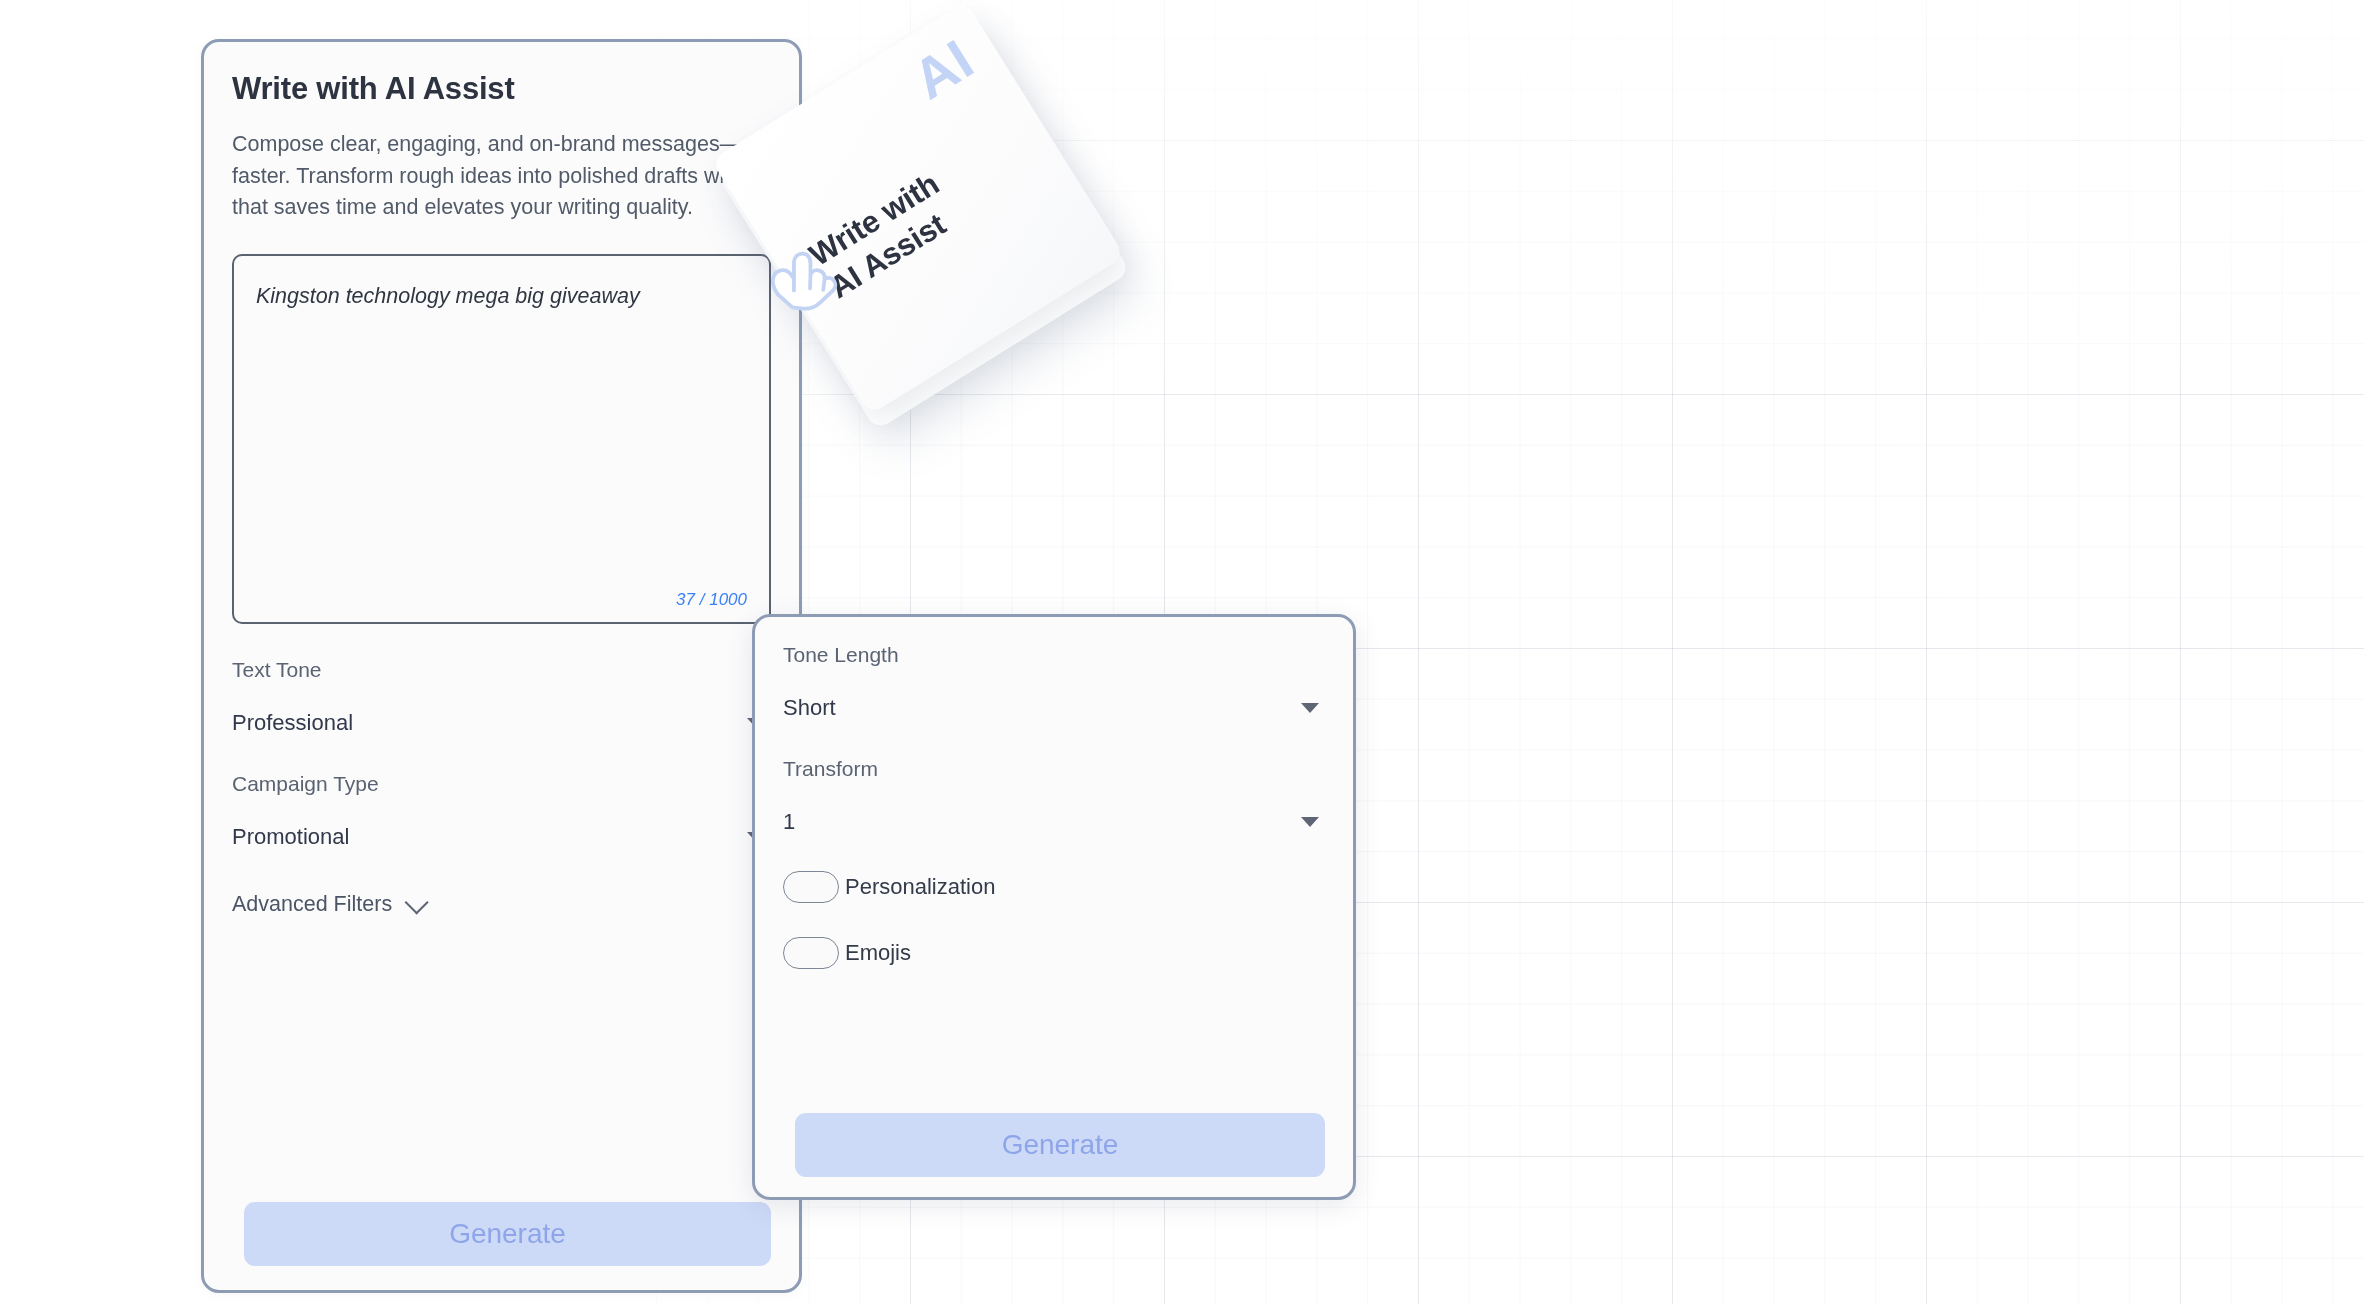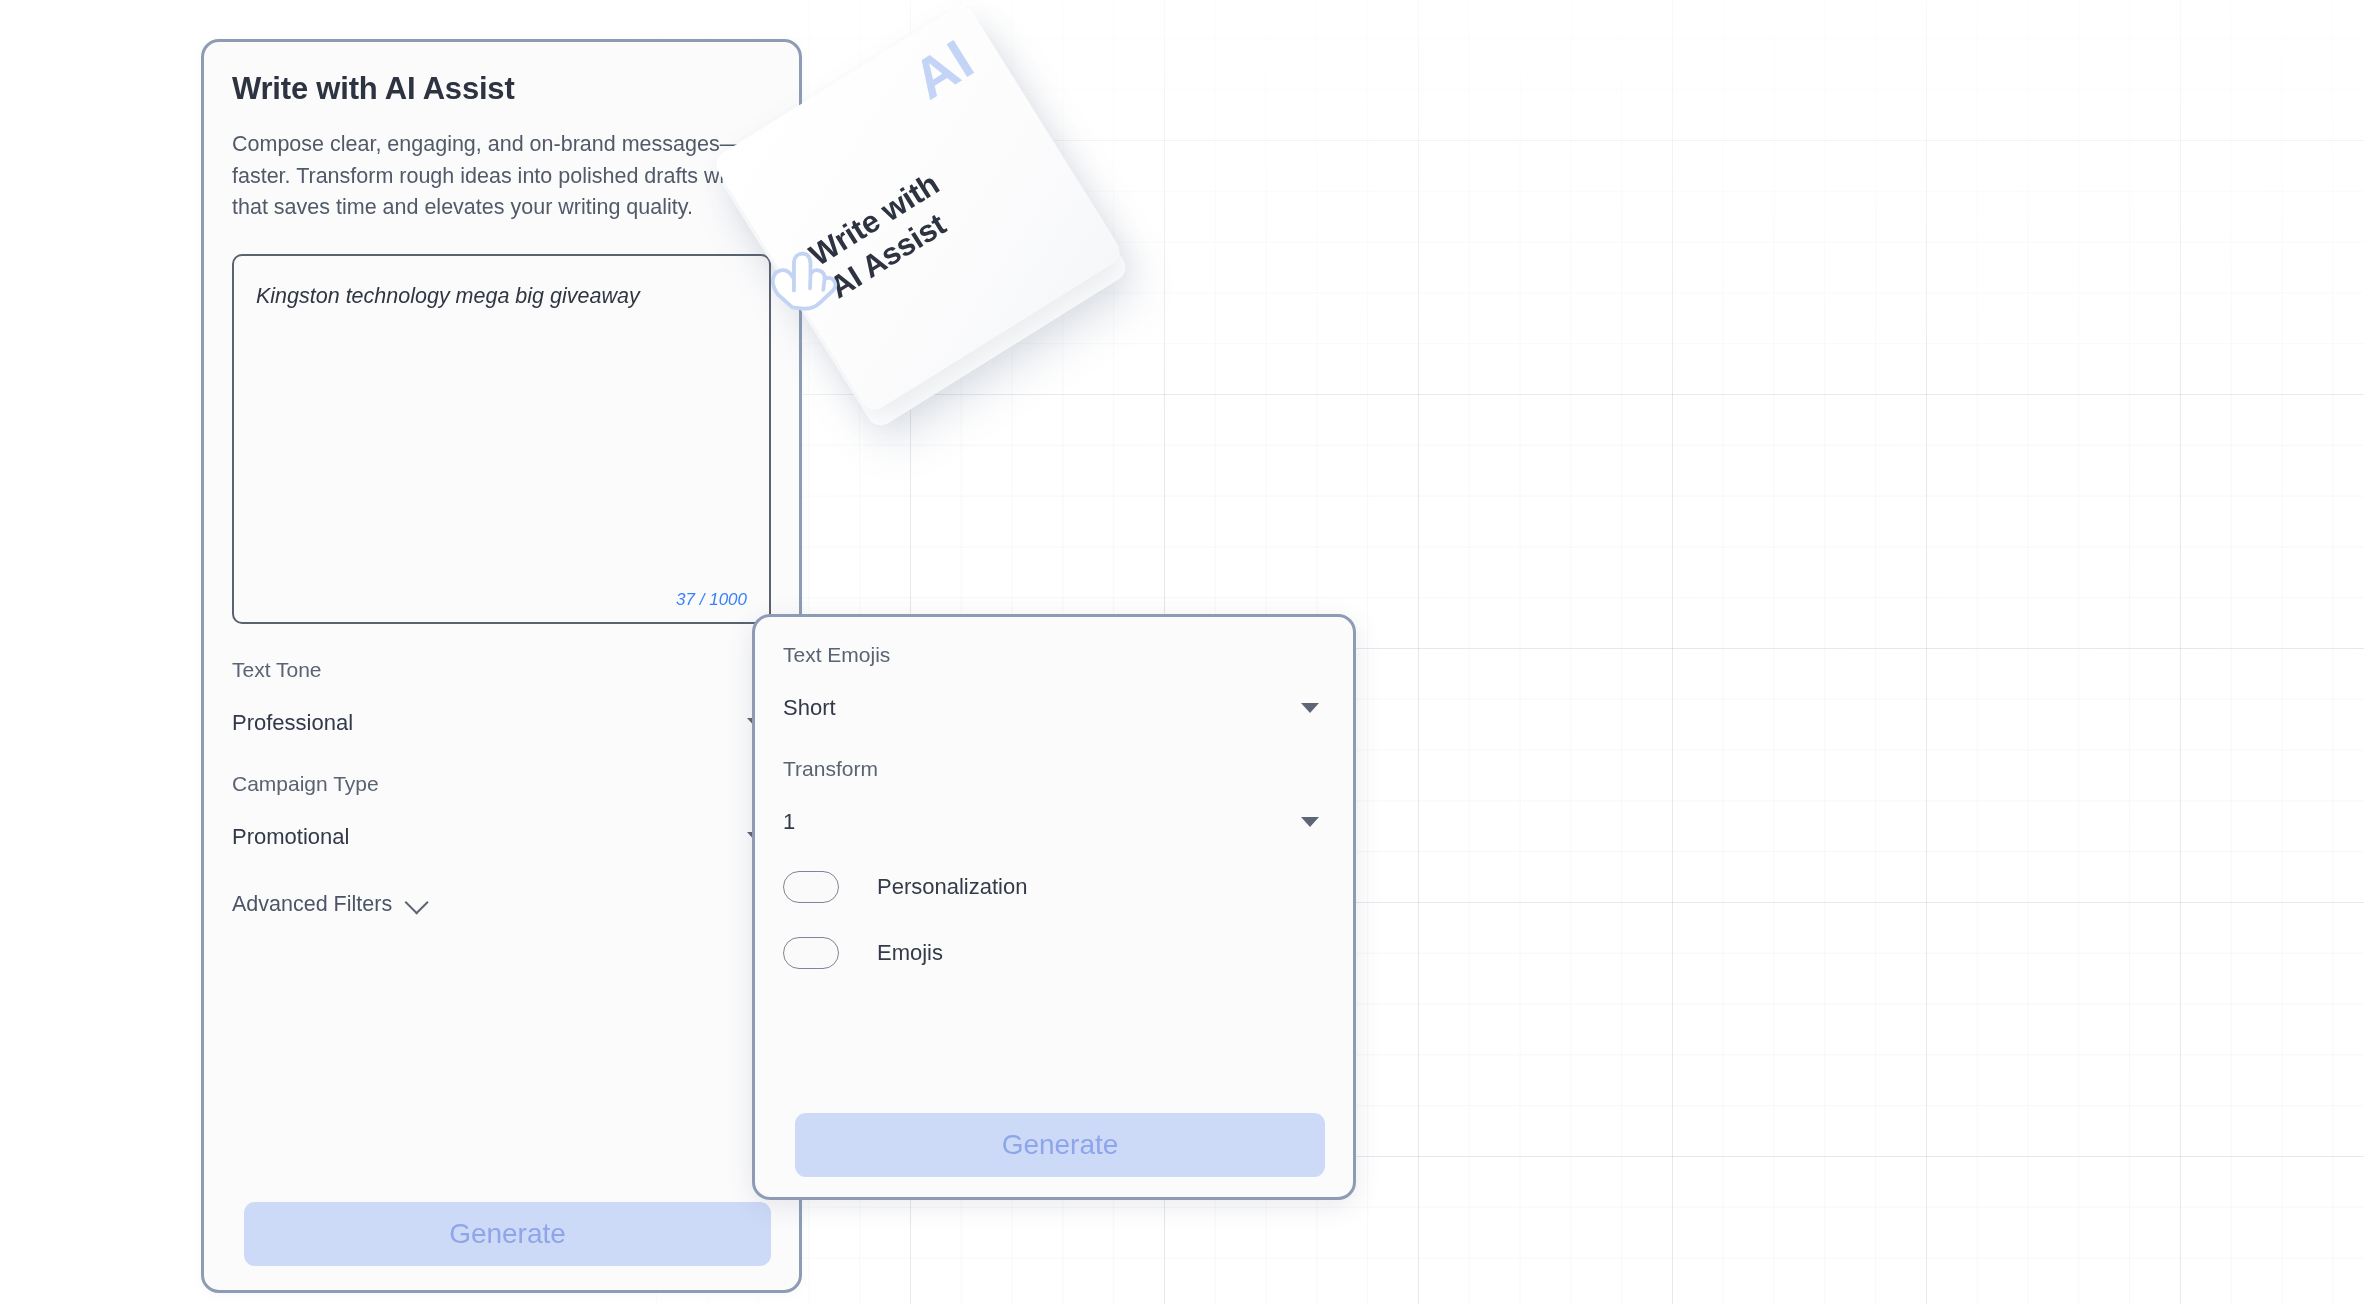--- a/index.html
+++ b/index.html
@@ -184,21 +184,21 @@
     height: 586px;
     padding: 0 28px;
     z-index: 6;
     box-shadow: 0 6px 26px rgba(70,85,115,0.12);
   }
   #options-panel .first-field { margin-top: 26px; }
 
   .toggle-row {
     display: flex;
     align-items: center;
-    gap: 38px;
+    gap: 6px;
     margin-top: 34px;
     cursor: pointer;
   }
   .toggle {
     width: 56px;
     height: 32px;
     border: 1.8px solid #7d8694;
     border-radius: 16px;
     background: #fafafb;
     box-sizing: border-box;
@@ -341,21 +341,21 @@
         <path d="M25 25 L25 33" fill="none"></path>
         <path d="M36.5 22.5 L36.2 31.6" fill="none"></path>
         <path d="M46.3 25.4 L45.4 32.6" fill="none"></path>
       </g>
     </svg>
   </div>
 
   <div class="panel" id="options-panel">
 
     <div class="field first-field">
-      <div class="field-label">Text Emojis</div>
+      <div class="field-label">Tone Length</div>
       <div class="select-row">
         <span class="select-value">Short</span>
         <span class="tri-down"></span>
       </div>
     </div>
 
     <div class="field">
       <div class="field-label">Transform</div>
       <div class="select-row">
         <span class="select-value">1</span>

